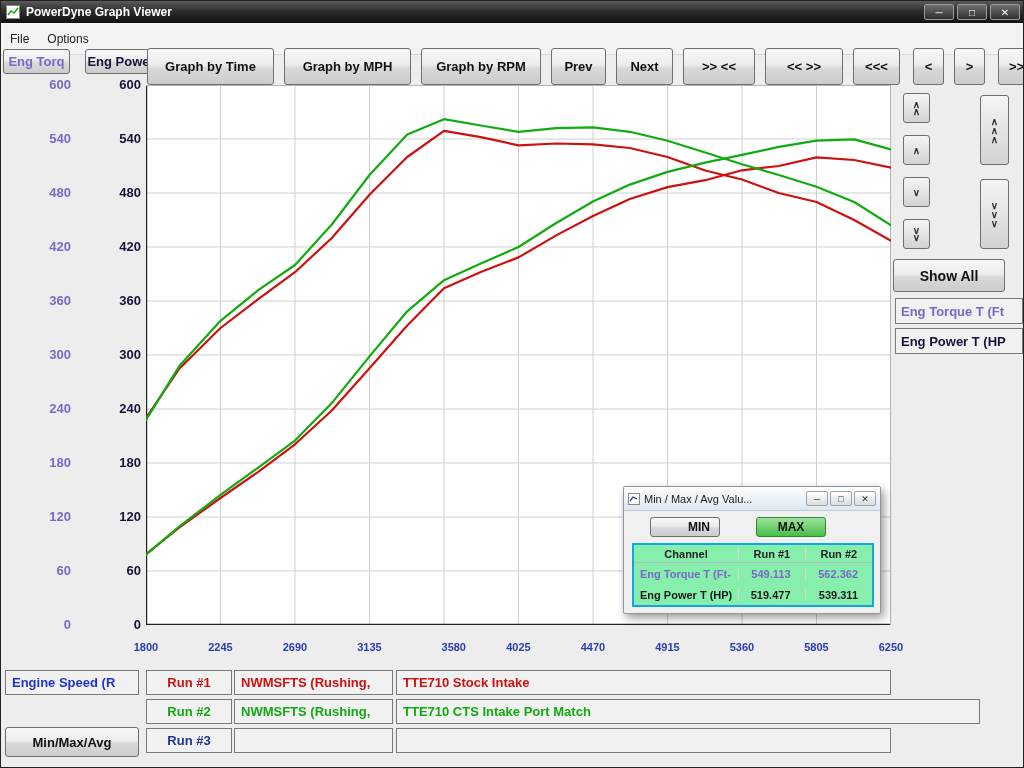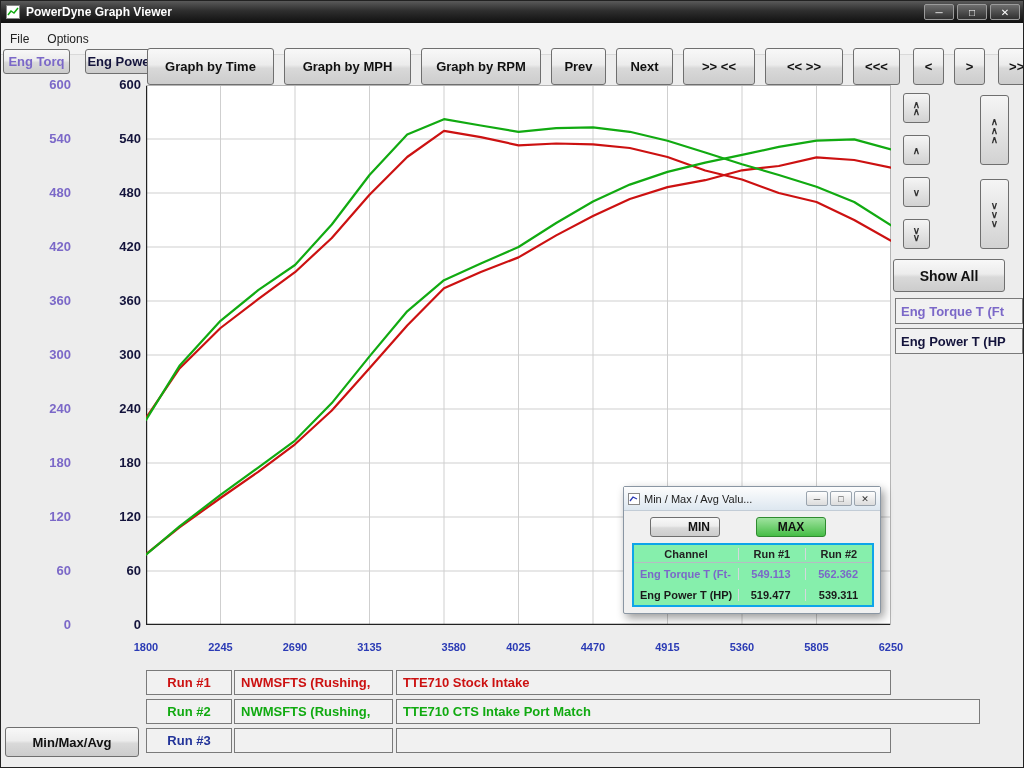--- a/index.html
+++ b/index.html
@@ -257,20 +257,21 @@
         <div class="mm-c3">562.362</div>
       </div>
       <div class="mm-row mm-data row-power">
         <div class="mm-c1">Eng Power T (HP)</div>
         <div class="mm-c2">519.477</div>
         <div class="mm-c3">539.311</div>
       </div>
     </div>
   </div>
 
+  <div class="field c-blue" style="left:4px; top:669px; width:134px;">Engine Speed (R</div>
 
   <div class="field ctr c-red" style="left:145px; top:669px; width:86px;">Run #1</div>
   <div class="field c-red" style="left:233px; top:669px; width:159px;">NWMSFTS (Rushing,</div>
   <div class="field c-red" style="left:395px; top:669px; width:495px;">TTE710 Stock Intake</div>
 
   <div class="field ctr c-green" style="left:145px; top:698px; width:86px;">Run #2</div>
   <div class="field c-green" style="left:233px; top:698px; width:159px;">NWMSFTS (Rushing,</div>
   <div class="field c-green" style="left:395px; top:698px; width:584px;">TTE710 CTS Intake Port Match</div>
 
   <button class="btn" id="mmavg-btn">Min/Max/Avg</button>

